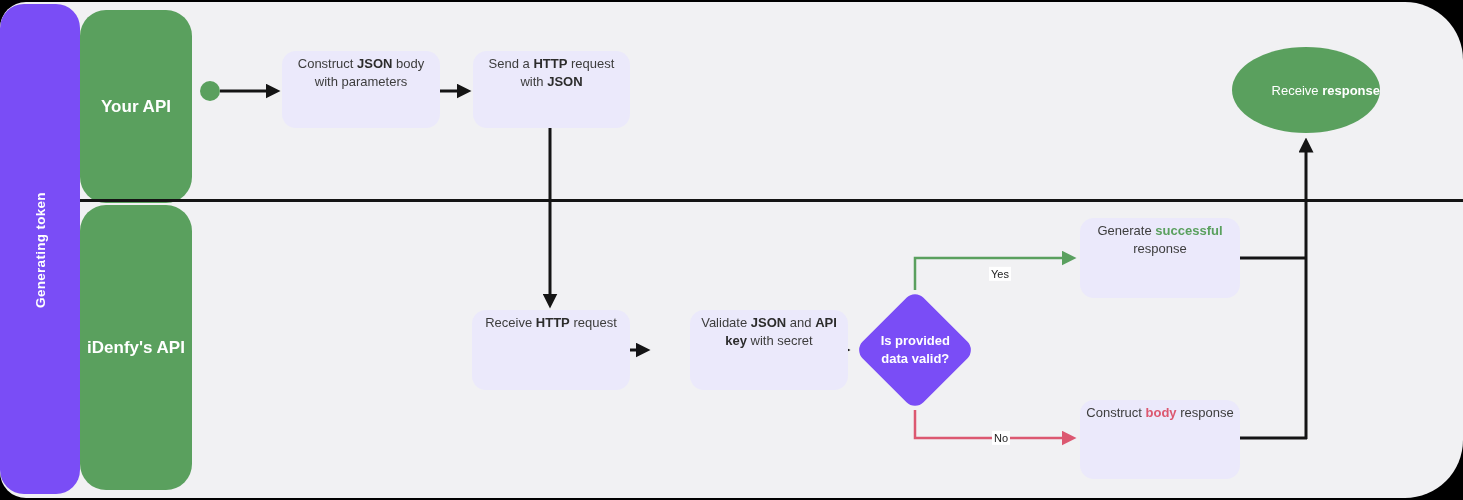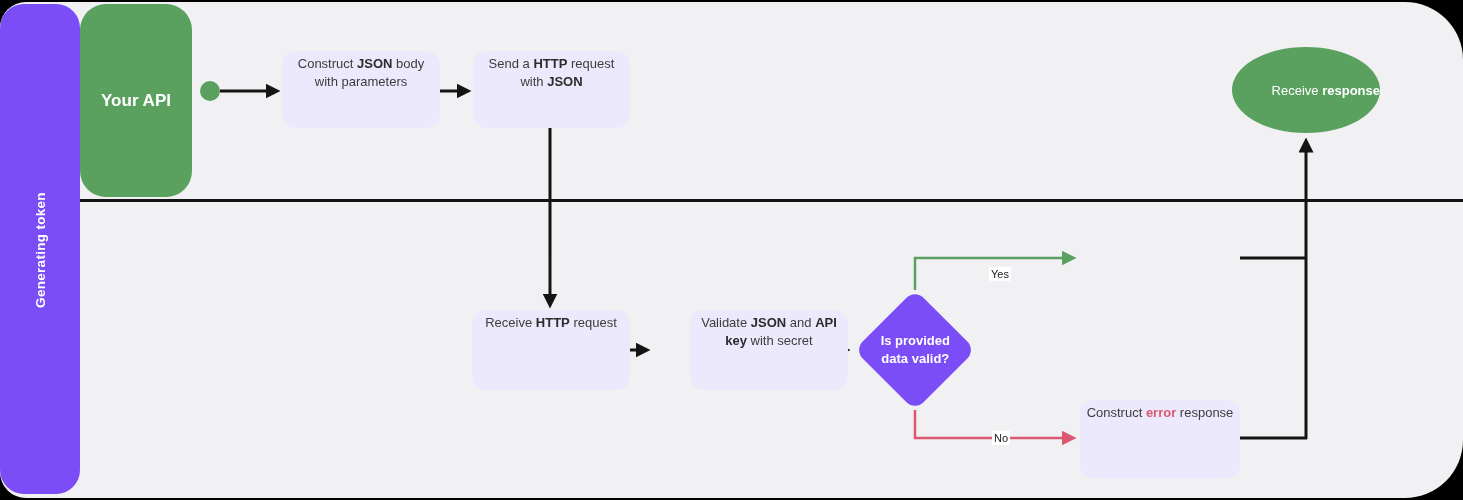--- a/index.html
+++ b/index.html
@@ -24,21 +24,21 @@
     transform-origin:center;
     color:#fff; font-weight:bold; font-size:13.5px;
     white-space:nowrap; letter-spacing:.3px;
   }
   .lane {
     position:absolute; left:80px; width:112px;
     background:var(--green,#5aa05e); border-radius:26px;
     display:flex; align-items:center; justify-content:center;
     color:#fff; font-weight:bold; font-size:17px; text-align:center;
   }
-  .lane.top    { top:2px;   height:193px; }
+  .lane.top    { top:8px;   height:193px; }
   .lane.bottom { top:203px; height:285px; }
   .divider {
     position:absolute; left:80px; top:197px; width:1383px; height:3px;
     background:var(--line,#141414);
   }
   .start-dot {
     position:absolute; left:200px; top:79px; width:20px; height:20px;
     border-radius:50%; background:var(--green,#5aa05e);
   }
   .node {
@@ -114,20 +114,23 @@
     <path class="k" d="M1306 437 V140"></path>
   </svg>
 
   <div class="sidebar">
     <span class="sidebar-label">Generating token</span>
   </div>
 
   <div class="lane top">
     <span>Your API</span>
   </div>
+  <div class="lane bottom">
+    <span>iDenfy's API</span>
+  </div>
 
   <div class="divider"></div>
 
   <div class="start-dot"></div>
 
   <div class="node" id="node-construct">
     <div><span>Construct </span><b>JSON</b><span> body with parameters</span></div>
   </div>
 
   <div class="node" id="node-receive-http">
@@ -142,22 +145,25 @@
     <div><span>Validate </span><b>JSON</b><span> and </span><b>API key</b><span> with secret</span></div>
   </div>
 
   <div class="diamond">
     <div class="diamond-text">Is provided data valid?</div>
   </div>
 
   <span class="edge-label" id="label-yes">Yes</span>
   <span class="edge-label" id="label-no">No</span>
 
+  <div class="node" id="node-success">
+    <div><span>Generate </span><b class="ok">successful</b><span> response</span></div>
+  </div>
 
   <div class="node" id="node-error">
-    <div><span>Construct </span><b class="err">error</b><span> response</span></div>
+    <div><span>Construct </span><b class="err">body</b><span> response</span></div>
   </div>
 
   <div class="terminal">
     <div><span>Receive </span><b>response</b></div>
   </div>
 
 </div>
 
 </body></html>

